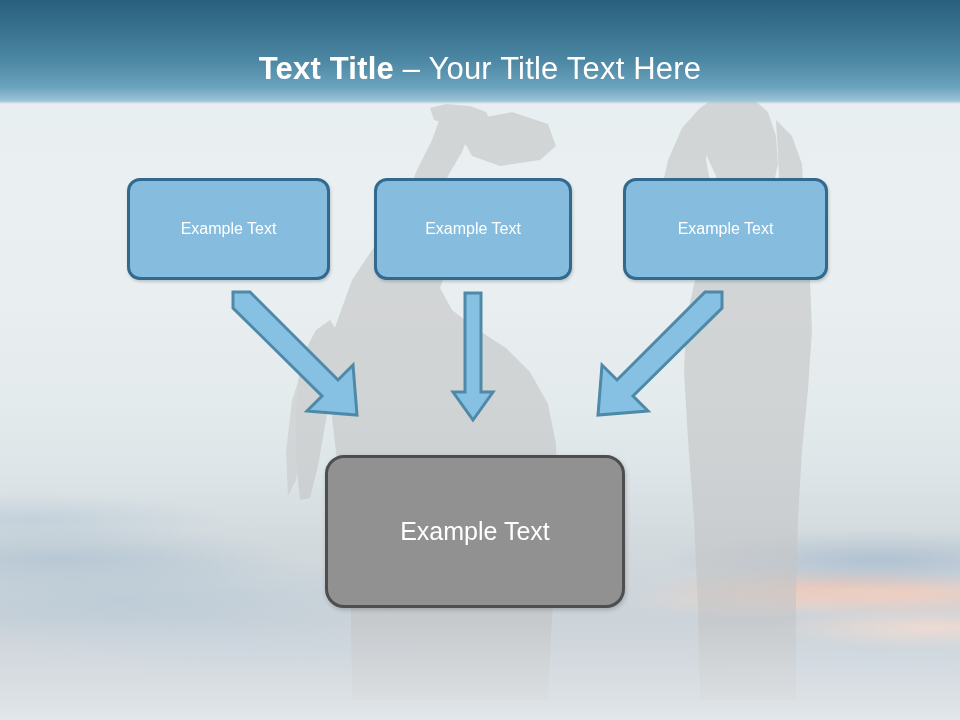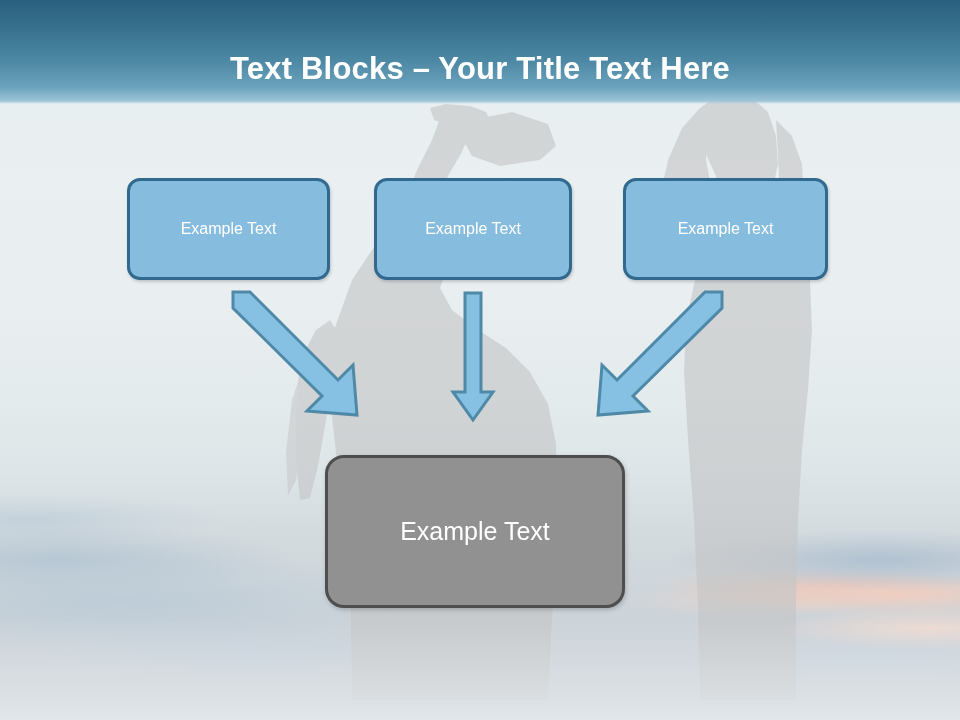--- a/index.html
+++ b/index.html
@@ -83,21 +83,21 @@
     top: 52px;
     width: 960px;
     text-align: center;
     color: #ffffff;
     font-size: 31px;
     line-height: 34px;
     white-space: nowrap;
     letter-spacing: .2px;
   }
   .title-bold { font-weight: bold; }
-  .title-rest { font-weight: bold; }
+  .title-rest { font-weight: normal; }
 
   
   .blue-box {
     position: absolute;
     box-sizing: border-box;
     background: #86bcdd;
     border: 3px solid #32698f;
     border-radius: 13px;
     display: flex;
     align-items: center;
@@ -180,21 +180,21 @@
       <path d="M776,120 L792,136 L802,164 L804,200 L796,232 L784,252
                L776,232 L780,196 L778,156 Z"></path>
       <path d="M806,180 L814,210 L812,248 L802,276 L792,268 L798,232
                L798,200 Z" opacity=".8"></path>
     </g>
   </svg>
 
   <div class="bg-layer bg-haze-bottom"></div>
 
   <div class="title-band"></div>
-  <div class="title-text"><span class="title-bold">Text Blocks</span><span class="title-rest"> – Your Title Text Here</span></div>
+  <div class="title-text"><span class="title-bold">Text Title</span><span class="title-rest"> – Your Title Text Here</span></div>
 
   <svg class="arrows-layer" viewBox="0 0 960 720">
 
     <g>
       <path d="M233,292 L250,292 L338,380 L353,365 L357,415 L307,411 L322,396 L233,308 Z" fill="#86c0e2" stroke="#4f89a8" stroke-width="3" stroke-linejoin="miter"></path>
     </g>
 
     <g>
       <path d="M465,293 L481,293 L481,392 L493,392 L473,420 L453,392 L465,392 Z" fill="#86c0e2" stroke="#4f89a8" stroke-width="3" stroke-linejoin="miter"></path>
     </g>

